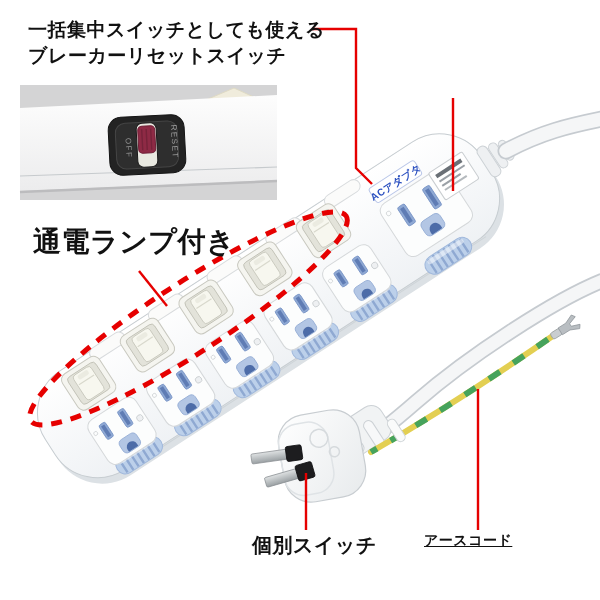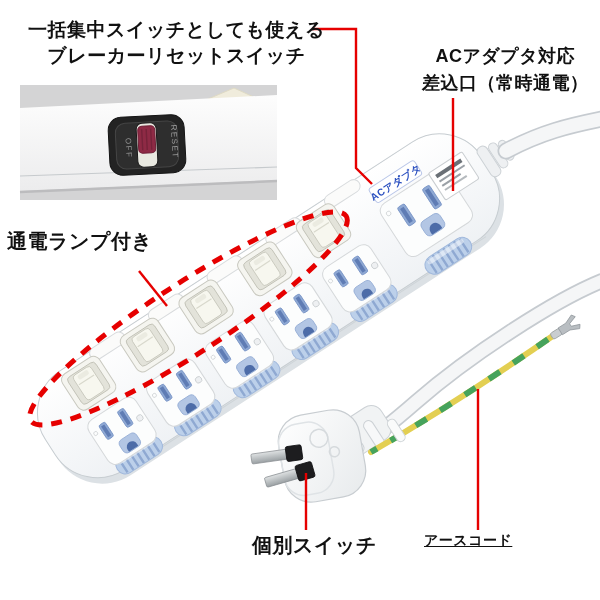--- a/index.html
+++ b/index.html
@@ -1,24 +1,24 @@
 <!DOCTYPE html>
 <html><head>
 <meta charset="utf-8">
 <style>
   html,body{margin:0;padding:0;background:#fff;}
   .stage{
     position:relative;width:600px;height:600px;background:#ffffff;overflow:hidden;
     font-family:"Liberation Sans", sans-serif;
   }
   .stage svg{position:absolute;left:0;top:0;}
-  .anno{position:absolute;color:#111;font-weight:bold;white-space:nowrap;text-align:center;}
+  .anno{position:absolute;color:#111;font-weight:bold;white-space:nowrap;}
   .anno-breaker{left:28px;top:17px;font-size:19px;line-height:26px;letter-spacing:.5px;}
   .anno-ac{left:422px;top:43px;font-size:18px;line-height:27px;letter-spacing:.5px;}
-  .anno-switch{left:7px;top:227px;font-size:20px;line-height:29px;letter-spacing:.5px;font-family:Liberation Serif, serif;}
+  .anno-switch{left:33px;top:227px;font-size:28px;line-height:29px;letter-spacing:.5px;font-family:Liberation Serif, serif;}
   .anno-cap{left:252px;top:532px;font-size:20px;letter-spacing:.5px;}
   .anno-earth{left:424px;top:532px;font-size:14px;letter-spacing:.5px;text-decoration:underline;}
 </style>
 </head>
 <body>
 
 <div class="stage">
 
 <svg width="600" height="600" viewBox="0 0 600 600">
   <defs>
@@ -200,24 +200,20 @@
     <line x1="306" y1="473" x2="306" y2="530"></line>
     <line x1="478" y1="389" x2="478" y2="530"></line>
   </g>
 </svg>
 
   <div class="anno anno-breaker">
     <div>一括集中スイッチとしても使える</div>
     <div>ブレーカーリセットスイッチ</div>
   </div>
 
-  <div class="anno anno-ac">
-    <div>ACアダプタ対応</div>
-    <div>差込口（常時通電）</div>
-  </div>
 
   <div class="anno anno-switch">
     <div>通電ランプ付き</div>
   </div>
 
   <div class="anno anno-cap">個別スイッチ</div>
 
   <div class="anno anno-earth">アースコード</div>
 
 </div>

